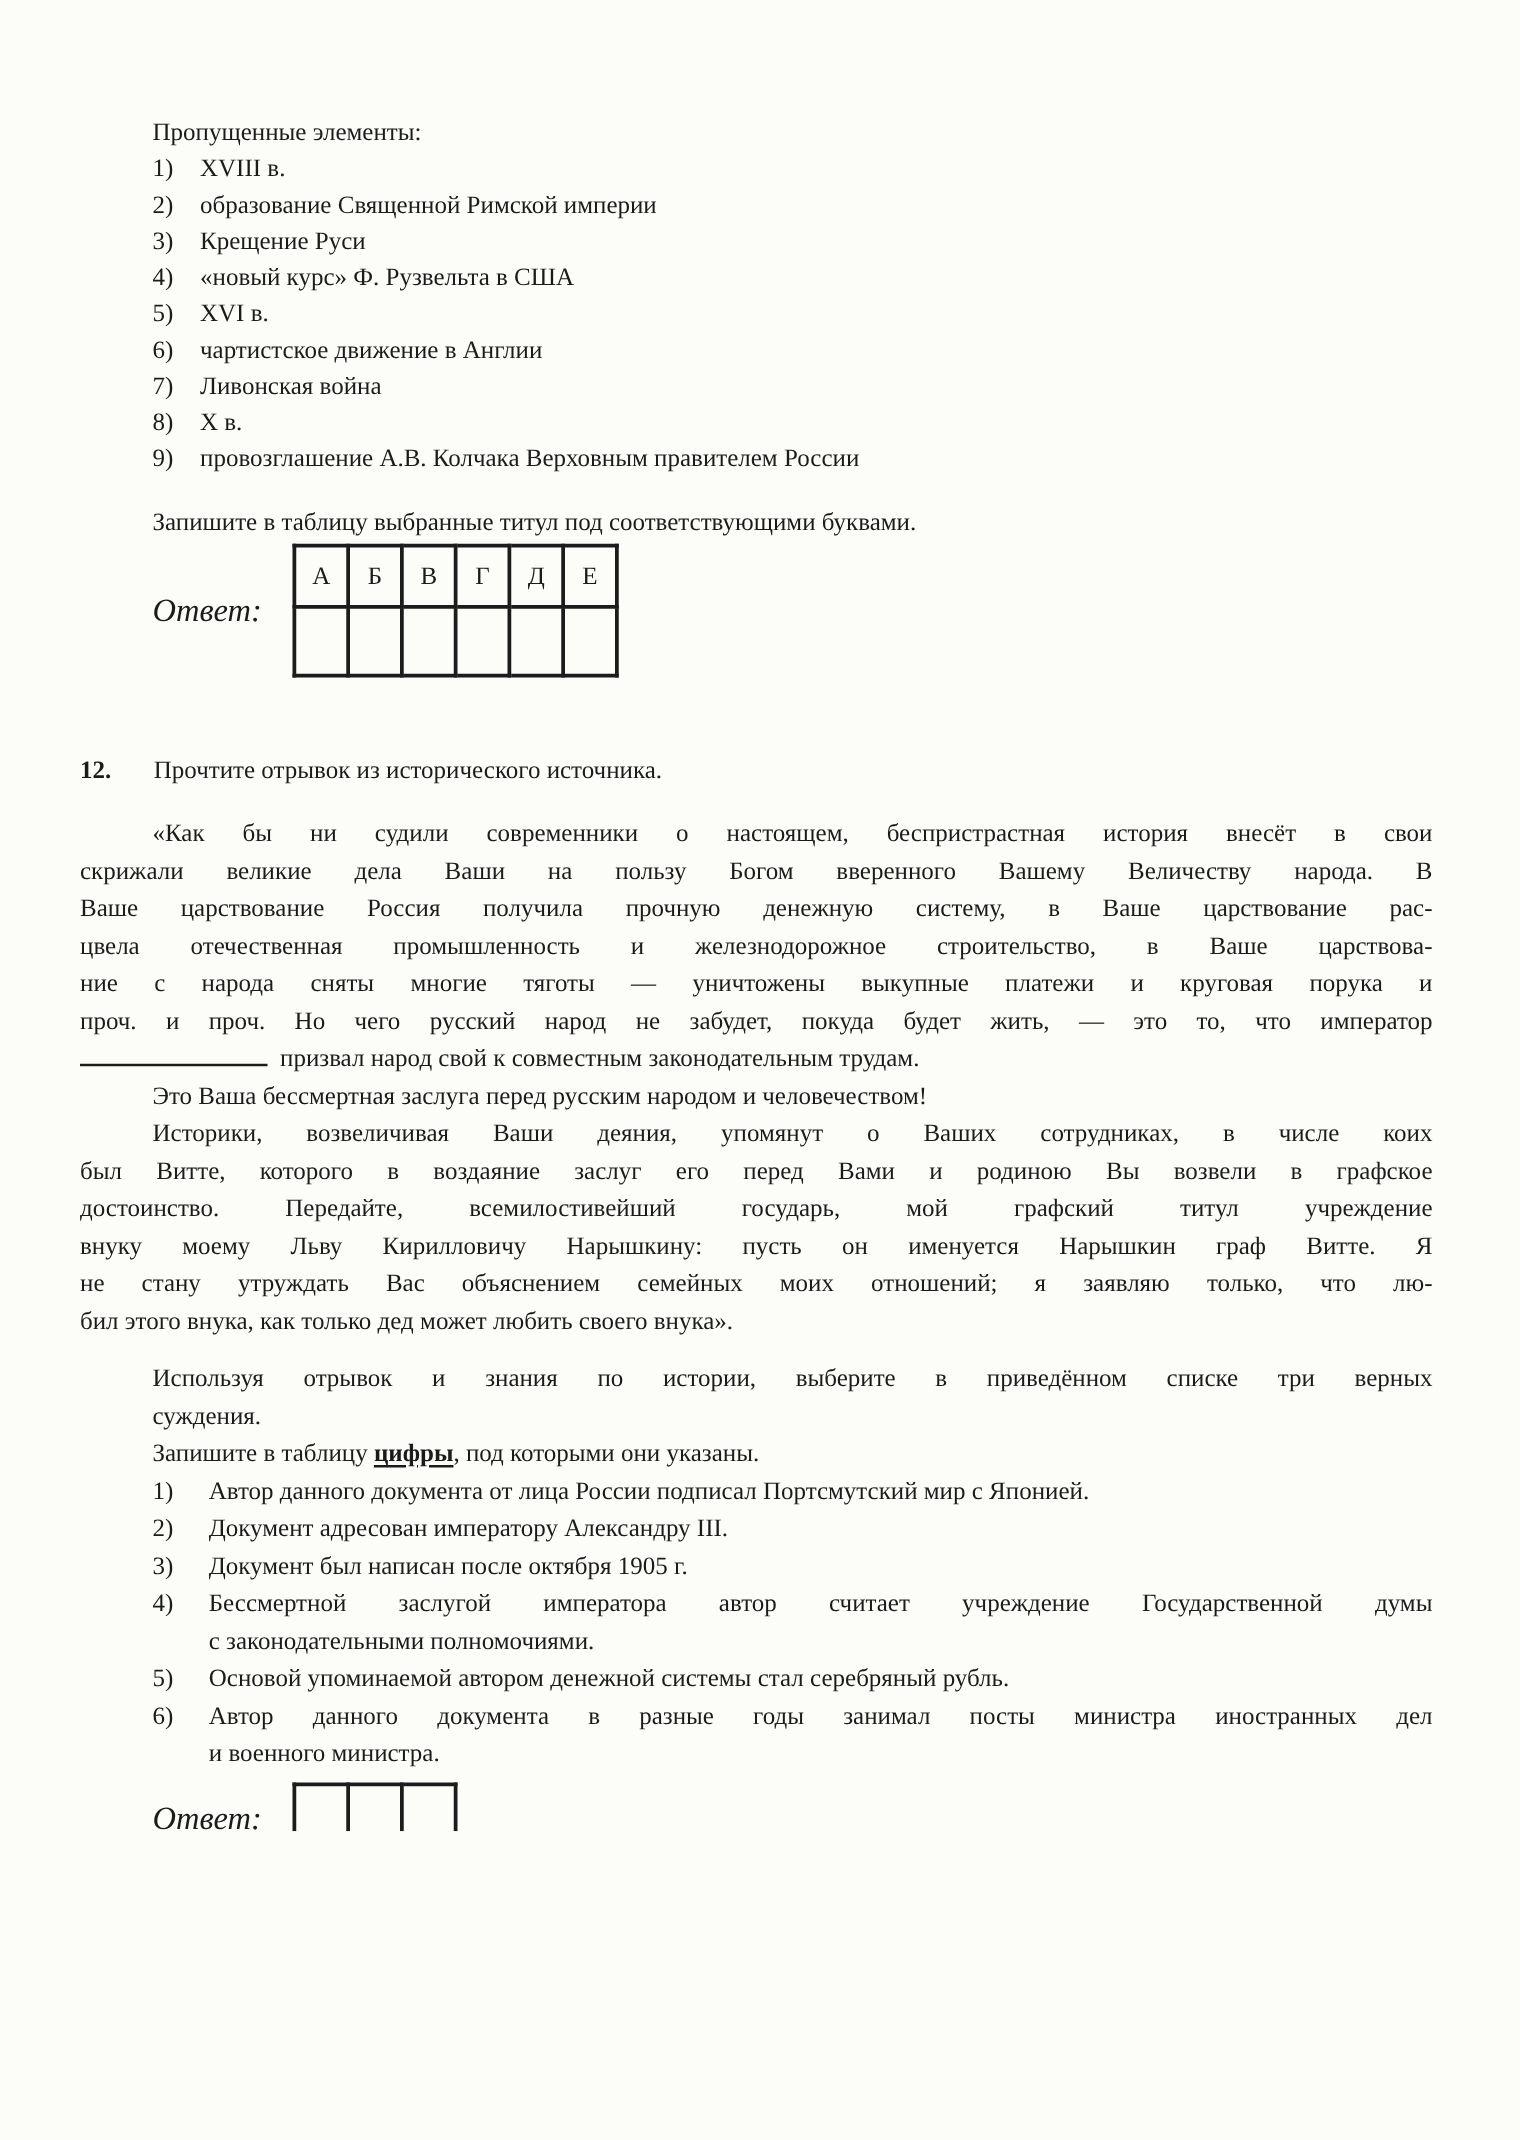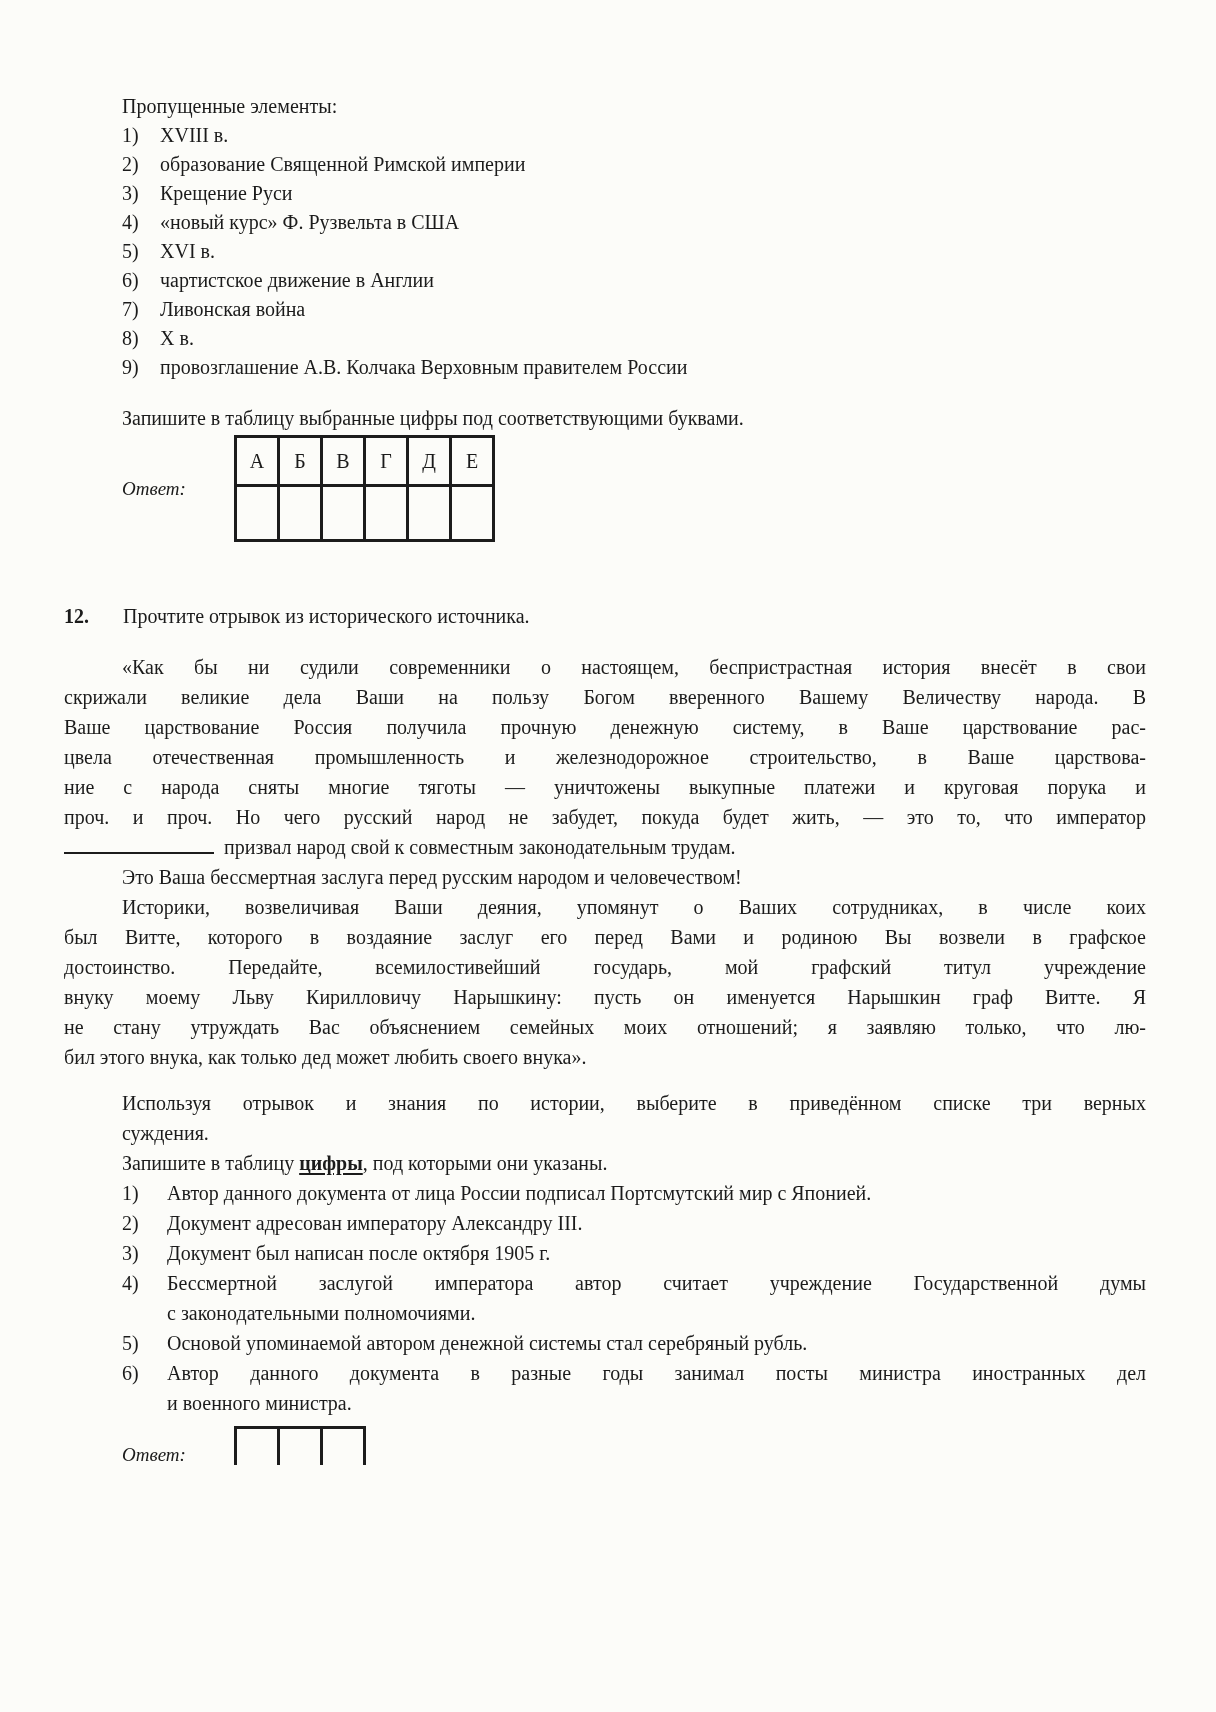--- a/index.html
+++ b/index.html
@@ -18,21 +18,21 @@
   .ind{padding-left:58px;}
   
   .t11{position:absolute;left:64px;top:92px;width:1082px;}
   .t11 .intro{padding-left:58px;line-height:29px;}
   .li{display:flex;align-items:flex-start;padding-left:58px;}
   .li .num{flex:0 0 38px;line-height:29px;}
   .li .txt{flex:1;}
   #t11-list .pline{line-height:29px;}
   .t11 .instr{padding-left:58px;line-height:29px;margin-top:22px;}
   .answer-row{display:flex;align-items:center;padding-left:58px;margin-top:2px;}
-  .answer-label{font-style:italic;flex:0 0 112px;font-size:19px;}
+  .answer-label{font-style:italic;flex:0 0 112px;font-size:26px;}
   table.ans{border-collapse:collapse;}
   table.ans td{
     border:3px solid #1c1c1c;
     width:40px;height:46px;
     text-align:center;vertical-align:middle;
     padding:0;font-size:20px;
   }
   table.ans tr.empty td{height:52px;}
   
   .t12{position:absolute;left:64px;top:601px;width:1082px;}
@@ -109,21 +109,21 @@
             <div class="pline">X в.</div>
           </div>
         </div>
         <div class="li">
           <span class="num">9)</span>
           <div class="txt">
             <div class="pline">провозглашение А.В. Колчака Верховным правителем России</div>
           </div>
         </div>
       </div>
-    <div class="instr">Запишите в таблицу выбранные цифры под соответствующими буквами.</div>
+    <div class="instr">Запишите в таблицу выбранные титул под соответствующими буквами.</div>
     <div class="answer-row">
       <span class="answer-label">Ответ:</span>
       <table class="ans">
         <tbody>
           <tr id="t11-header-row">
               <td>А</td>
               <td>Б</td>
               <td>В</td>
               <td>Г</td>
               <td>Д</td>

